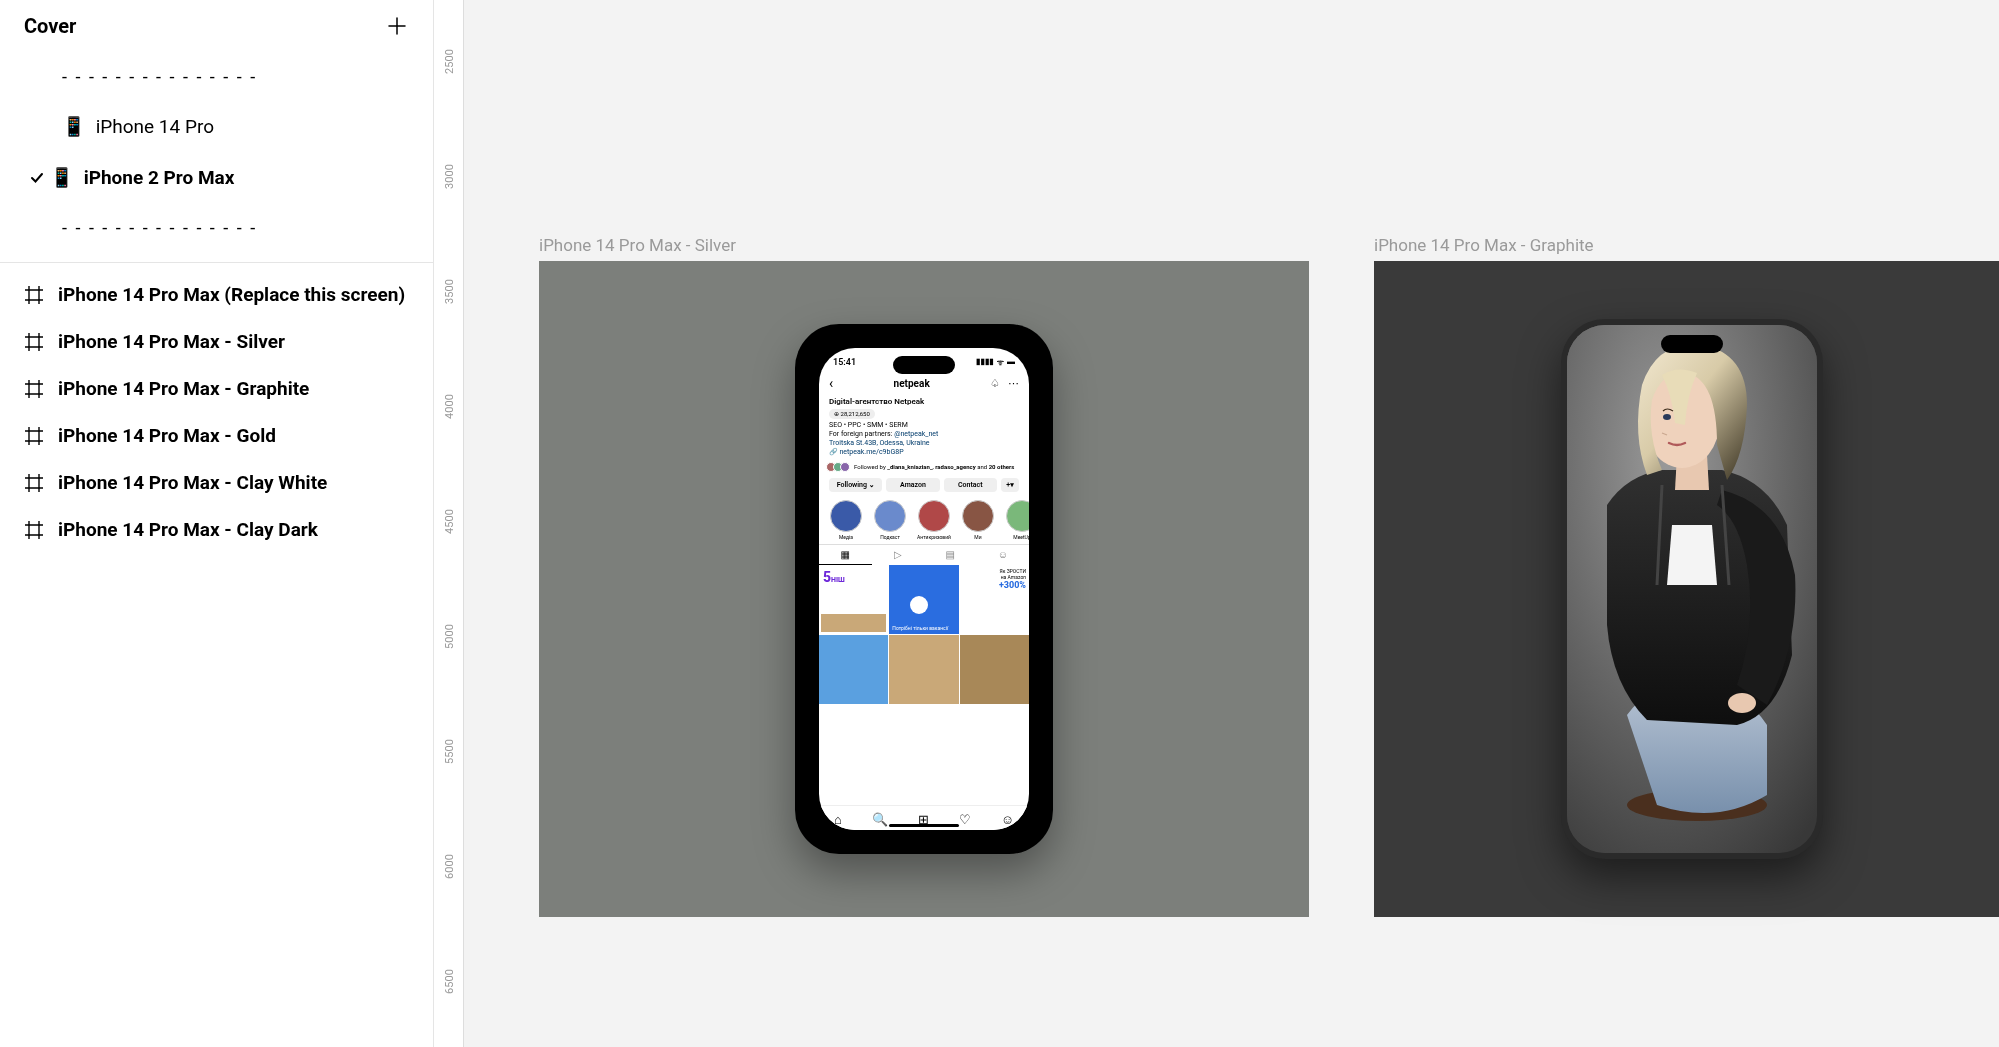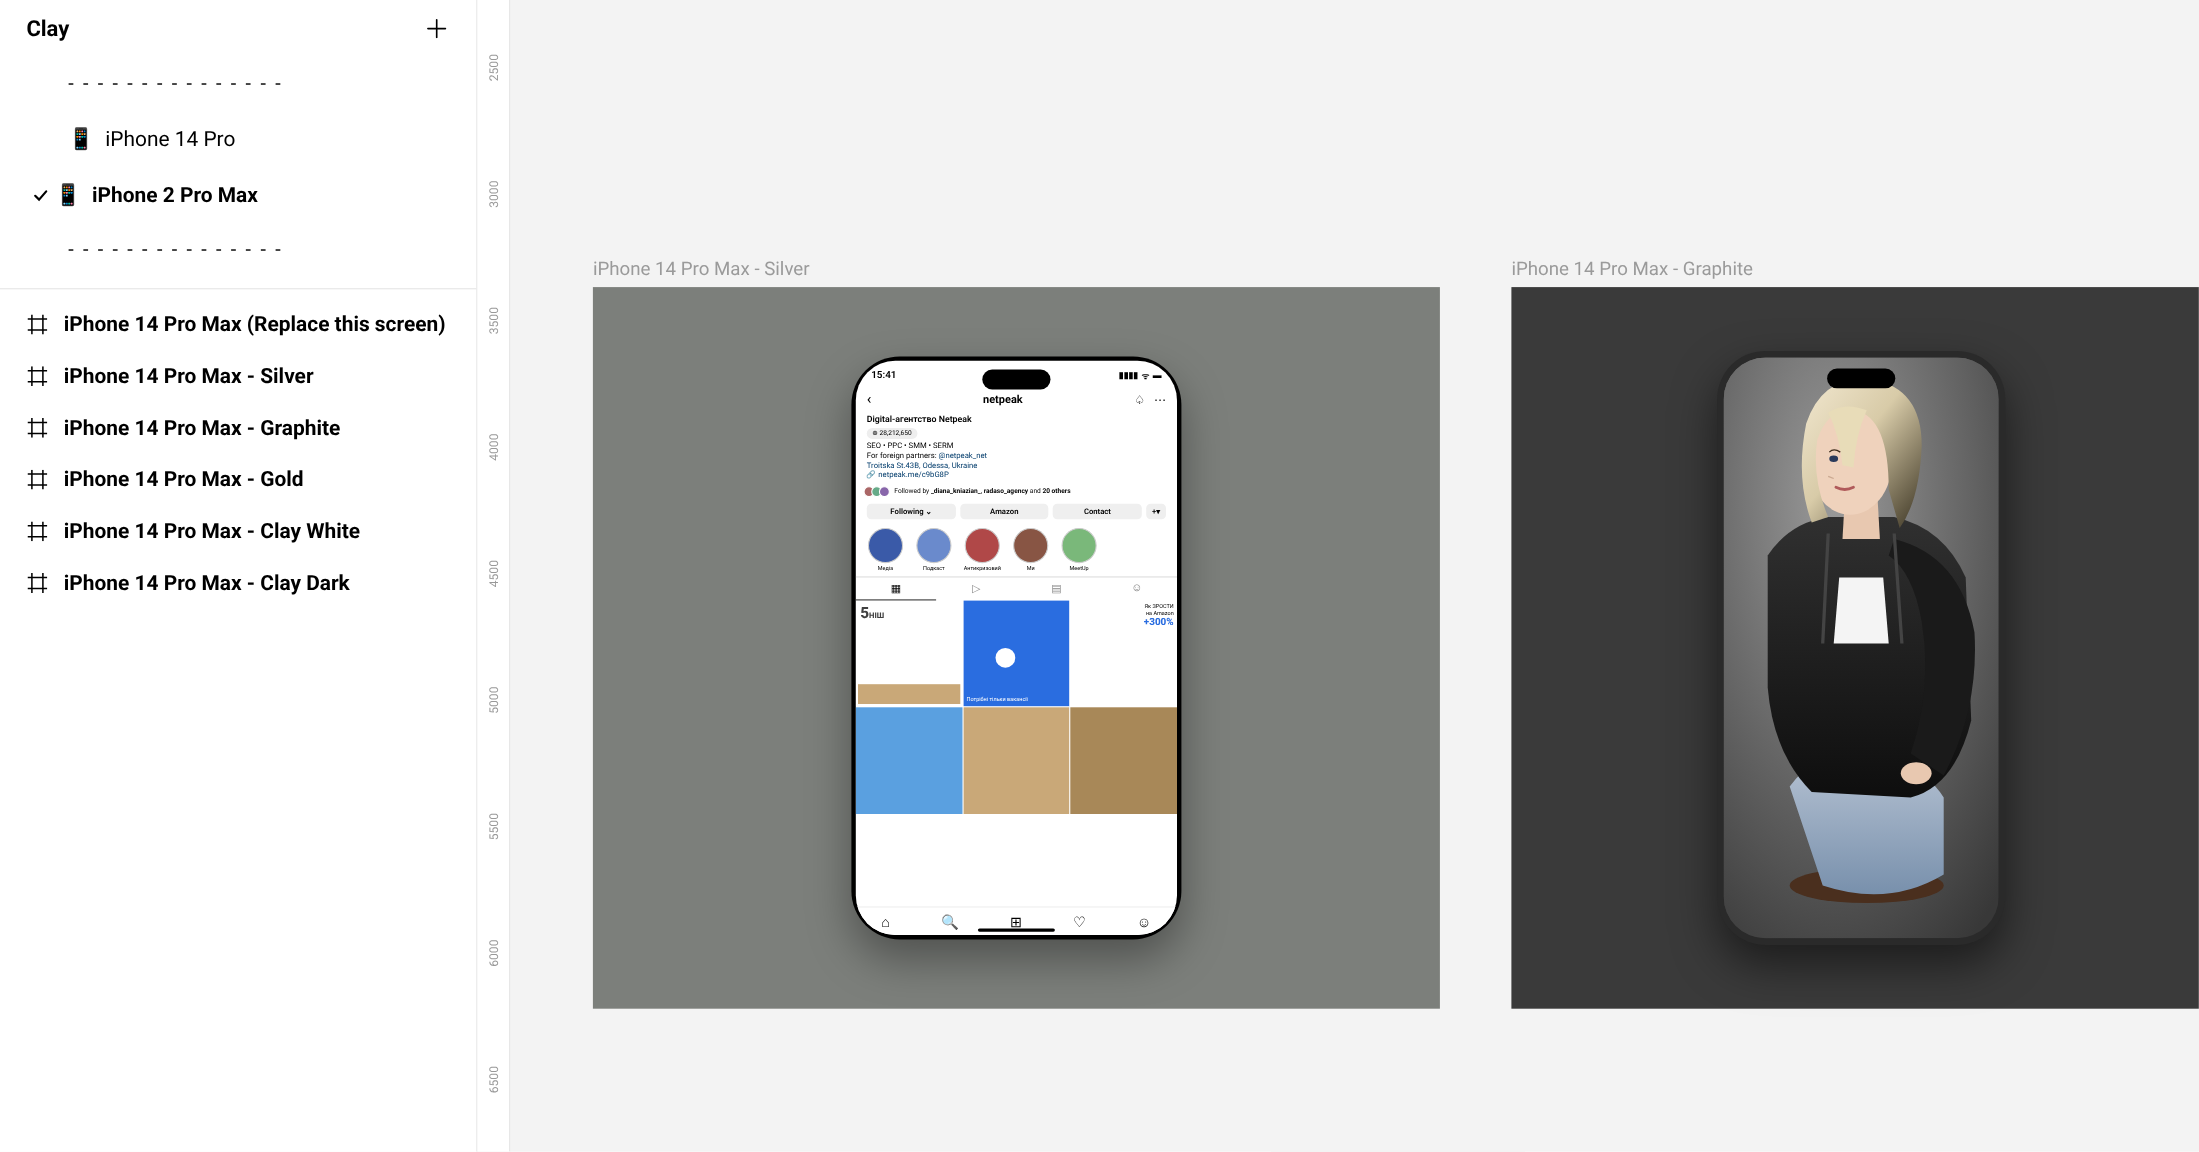--- a/index.html
+++ b/index.html
@@ -22,21 +22,21 @@
 .canvas-wrap { flex: 1; position: relative; background: #f3f3f3; overflow: hidden; }
 .ruler-v { position: absolute; left: 0; top: 0; bottom: 0; width: 30px; background: #fff; border-right: 1px solid #ddd; }
 .ruler-tick { position: absolute; left: 0; width: 30px; text-align: center; font-size: 11px; color: #999; transform: rotate(-90deg); transform-origin: center; }
 .canvas { position: absolute; left: 30px; top: 0; right: 0; bottom: 0; background: #f3f3f3; }
 .frame { position: absolute; }
 .frame-label { font-size: 17px; color: #9a9a9a; margin-bottom: 6px; }
 .frame-box { position: relative; }
 .frame-silver .frame-box { width: 770px; height: 656px; background: #7c7f7b; }
 .frame-graphite .frame-box { width: 635px; height: 656px; background: #3a3a3a; }
 .phone { position: absolute; left: 50%; top: 50%; transform: translate(-50%, -50%); }
-.phone-silver { width: 300px; height: 530px; background: #000; border-radius: 44px; padding: 4px; box-shadow: 0 18px 40px rgba(0,0,0,.35); }
+.phone-silver { width: 258px; height: 530px; background: #000; border-radius: 44px; padding: 24px; box-shadow: 0 18px 40px rgba(0,0,0,.35); }
 .phone-screen-s { width: 100%; height: 100%; background: #fff; border-radius: 36px; overflow: hidden; position: relative; }
 .island { position: absolute; top: 8px; left: 50%; transform: translateX(-50%); width: 62px; height: 18px; background: #000; border-radius: 12px; z-index: 5; }
 .status-bar { display: flex; justify-content: space-between; align-items: center; padding: 8px 14px 4px; font-size: 9px; font-weight: 600; }
 .status-icons { display: flex; gap: 3px; align-items: center; font-size: 8px; }
 .ig-header { display: flex; align-items: center; justify-content: space-between; padding: 4px 10px; }
 .ig-back { font-size: 14px; }
 .ig-user { font-size: 10px; font-weight: 700; }
 .ig-head-r { display: flex; gap: 8px; font-size: 11px; }
 .ig-profile { display: flex; padding: 4px 10px; gap: 10px; align-items: center; }
 .ig-avatar { width: 44px; height: 44px; border-radius: 50%; background: conic-gradient(#f09 0%, #f90 25%, #90f 50%, #0cf 75%, #f09 100%); display: flex; align-items: center; justify-content: center; }
@@ -59,39 +59,39 @@
 .ig-highlights { display: flex; gap: 6px; padding: 4px 8px; overflow: hidden; }
 .ig-hl { text-align: center; flex-shrink: 0; width: 38px; }
 .ig-hl-c { width: 32px; height: 32px; border-radius: 50%; background: #4a6; margin: 0 auto 2px; border: 1px solid #ccc; }
 .ig-hl-l { font-size: 5px; }
 .ig-tabs { display: flex; border-top: 1px solid #ddd; }
 .ig-tab { flex: 1; text-align: center; padding: 4px 0; font-size: 10px; color: #888; }
 .ig-tab.active { color: #000; border-bottom: 1px solid #000; }
 .ig-grid { display: grid; grid-template-columns: repeat(3, 1fr); gap: 1px; }
 .ig-cell { aspect-ratio: 1; background: #2a6de0; position: relative; overflow: hidden; }
 .ig-cell.c1 { background: #fff; }
-.ig-cell .num { position: absolute; top: 4px; left: 4px; font-size: 14px; font-weight: 800; color: #404040; }
+.ig-cell .num { position: absolute; top: 4px; left: 4px; font-size: 14px; font-weight: 800; color: #6d28d9; }
 .ig-cell .txt { position: absolute; bottom: 3px; left: 3px; right: 3px; font-size: 5px; color: #fff; }
 .ig-navbar { display: flex; justify-content: space-around; padding: 6px 0 3px; border-top: 1px solid #eee; position: absolute; bottom: 0; left: 0; right: 0; background: #fff; }
 .ig-nav-i { font-size: 13px; }
 .home-ind { position: absolute; bottom: 3px; left: 50%; transform: translateX(-50%); width: 70px; height: 3px; background: #000; border-radius: 2px; }
 .phone-graphite { width: 262px; height: 540px; background: #2a2a2a; border-radius: 44px; padding: 6px; box-shadow: 0 18px 40px rgba(0,0,0,.5); }
 .phone-screen-g { width: 100%; height: 100%; background: linear-gradient(135deg, #6a6a6a 0%, #4a4a4a 40%, #2a2a2a 100%); border-radius: 38px; position: relative; overflow: hidden; }
 .island-g { position: absolute; top: 10px; left: 50%; transform: translateX(-50%); width: 62px; height: 18px; background: #000; border-radius: 12px; z-index: 5; }
 .model-svg { width: 100%; height: 100%; }
 svg { display: block; }
 </style>
 </head>
 <body>
 
 <div class="app">
 
   <div class="sidebar">
     <div class="pages-header">
-      <div class="pages-title">Clay</div>
+      <div class="pages-title">Cover</div>
       <div class="plus-btn">
         <svg width="18" height="18" viewBox="0 0 18 18">
             <path d="M9 1v16M1 9h16" stroke="#000" stroke-width="1.5" stroke-linecap="round"></path>
           </svg>
       </div>
     </div>
     <div class="pages-list">
       <div class="sep-dashes">- - - - - - - - - - - - - - -</div>
       <div class="page-item indent">
         <span class="icon-phone">📱</span>

